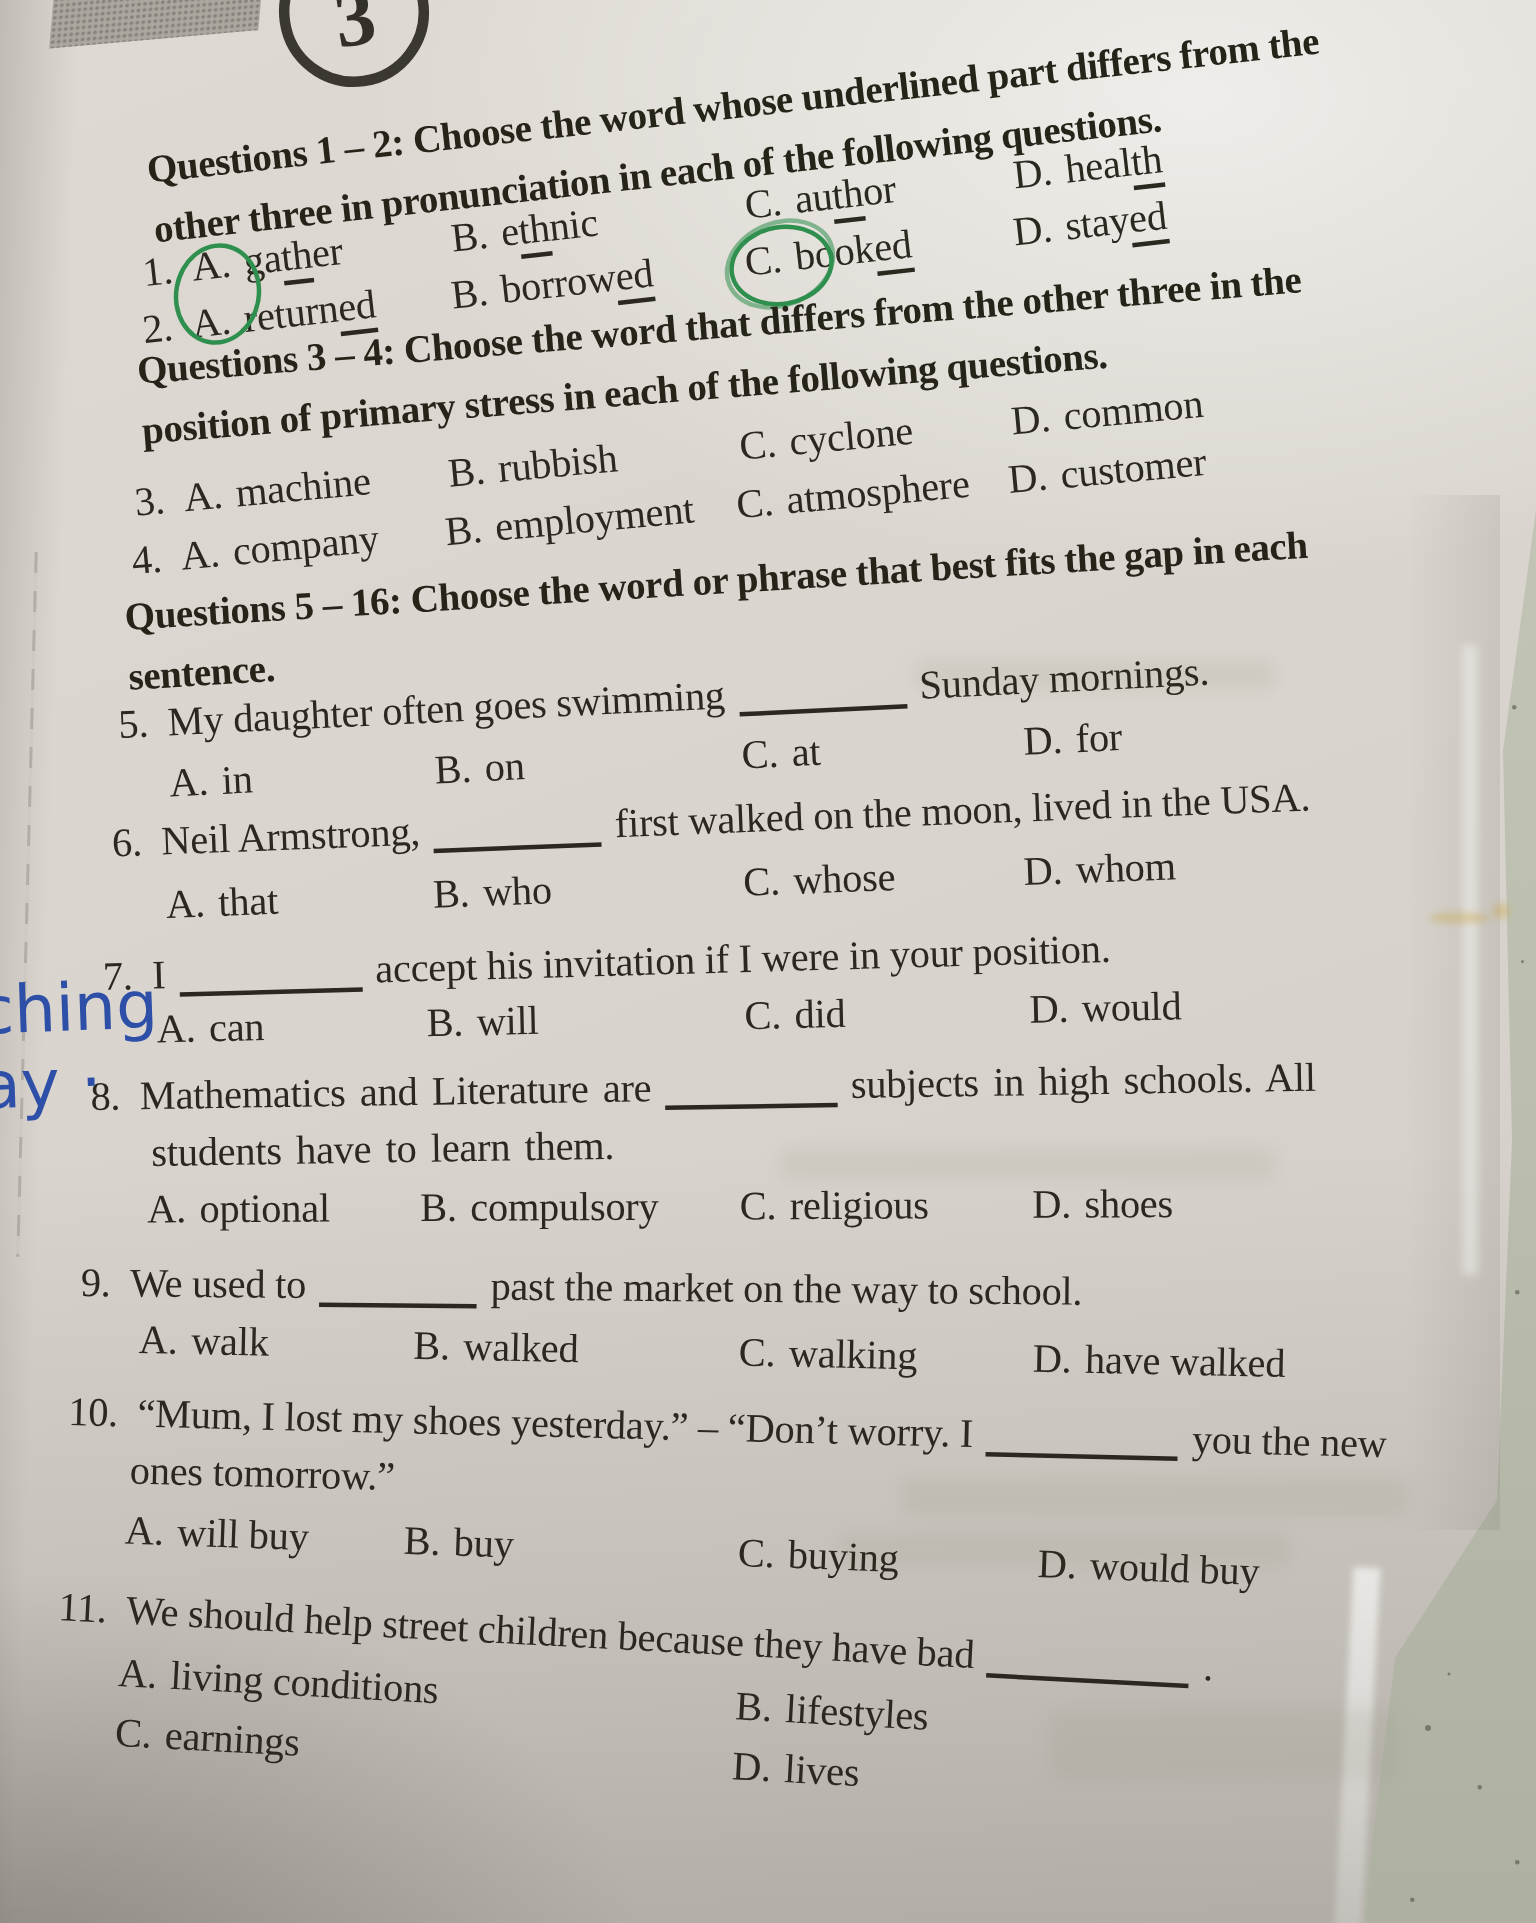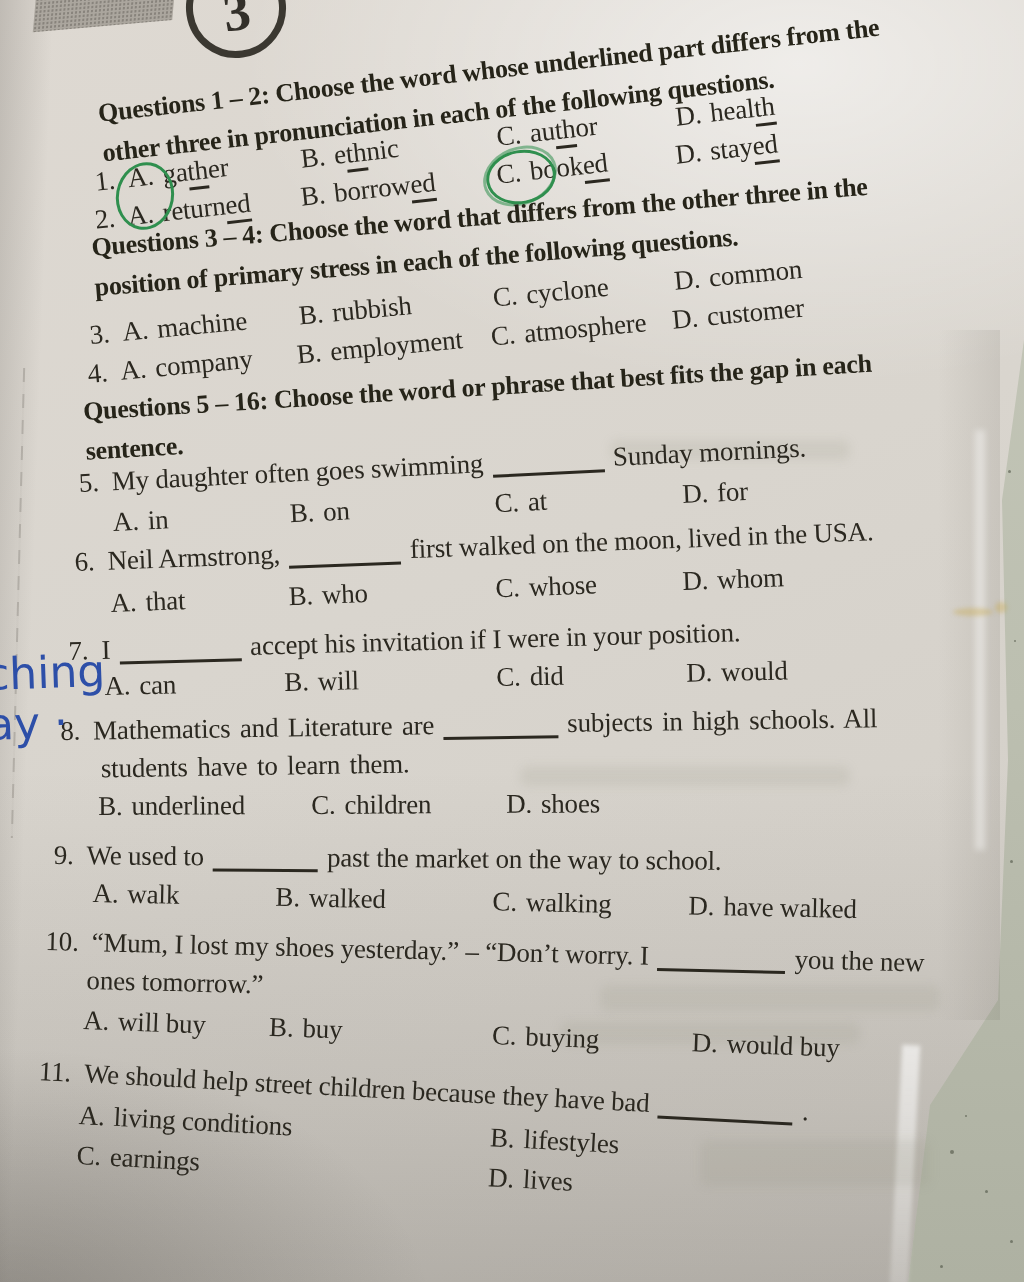--- a/index.html
+++ b/index.html
@@ -144,22 +144,23 @@
     <span class="c" style="width:212px"><span class="lbl">B.</span><span>will</span></span>
     <span class="c" style="width:190px"><span class="lbl">C.</span><span>did</span></span>
     <span class="c"><span class="lbl">D.</span><span>would</span></span>
   </div>
 
   <div class="tb ws3" style="left:60px;top:712px;transform:rotate(-0.9deg)">
     <div><span class="qn">8.</span><span>Mathematics and Literature are</span><span class="blank" style="width:115px"></span><span>subjects in high schools. All</span></div>
     <div class="indent">students have to learn them.</div>
   </div>
   <div class="tb row" style="left:98px;top:787px;transform:rotate(-0.3deg)">
-    <span class="c" style="width:213px"><span class="lbl">B.</span><span>underlined</span></span>
-    <span class="c" style="width:195px"><span class="lbl">C.</span><span>children</span></span>
+    <span class="c" style="width:182px"><span class="lbl">A.</span><span>optional</span></span>
+    <span class="c" style="width:213px"><span class="lbl">B.</span><span>compulsory</span></span>
+    <span class="c" style="width:195px"><span class="lbl">C.</span><span>religious</span></span>
     <span class="c"><span class="lbl">D.</span><span>shoes</span></span>
   </div>
 
   <div class="tb" style="left:54px;top:836px;transform:rotate(0.5deg)"><span class="qn">9.</span><span>We used to</span><span class="blank" style="width:105px"></span><span>past the market on the way to school.</span></div>
   <div class="tb row" style="left:93px;top:874px;transform:rotate(1.2deg)">
     <span class="c" style="width:183px"><span class="lbl">A.</span><span>walk</span></span>
     <span class="c" style="width:217px"><span class="lbl">B.</span><span>walked</span></span>
     <span class="c" style="width:196px"><span class="lbl">C.</span><span>walking</span></span>
     <span class="c"><span class="lbl">D.</span><span>have walked</span></span>
   </div>

